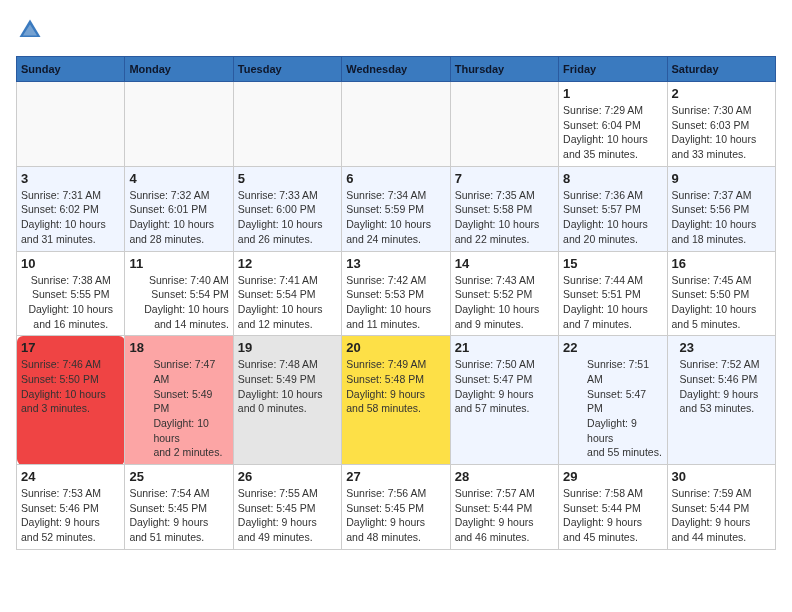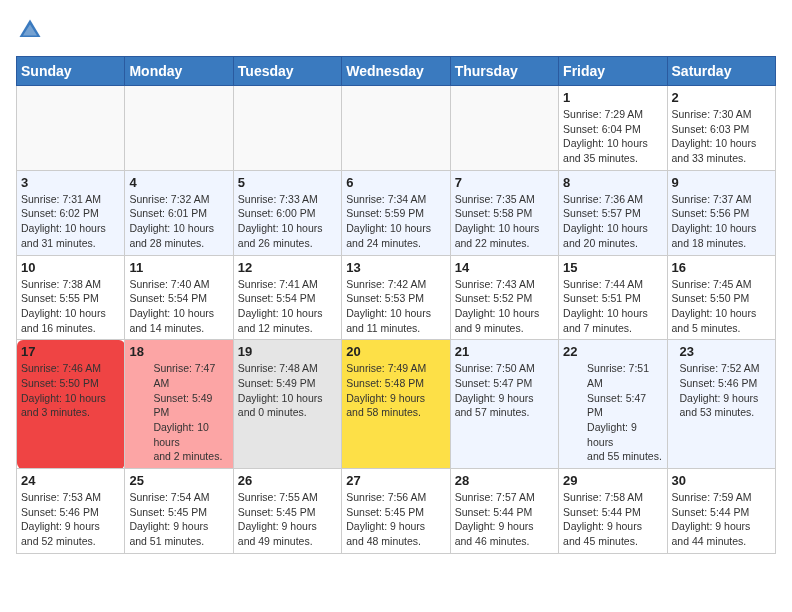--- a/index.html
+++ b/index.html
@@ -47,24 +47,24 @@
       font-size: 14px;
       color: #555;
     }
     .calendar {
       width: 100%;
       border-collapse: collapse;
       font-size: 11px;
     }
     .calendar th {
       background: #3a7abf;
-      color: #ffffff;
+      color: #0f172a;
       padding: 6px 4px;
       text-align: left;
-      font-size: 14px;
+      font-size: 11px;
       border: 1px solid #2a5a9f;
     }
     .calendar td {
       border: 1px solid #ccc;
       vertical-align: top;
       padding: 4px;
       width: 108px;
       min-height: 80px;
       background: #fff;
     }
@@ -186,28 +186,28 @@
           <div class="day-number">9</div>
           <div class="day-info" style="white-space: pre-line;">Sunrise: 7:37 AM
 Sunset: 5:56 PM
 Daylight: 10 hours
 and 18 minutes.</div>
         </td>
       </tr>
       <tr>
         <td>
           <div class="day-number">10</div>
-          <div class="day-info" style="white-space: pre-line;">Sunrise: 7:38 AM
+          <div class="day-info" style="white-space: pre-line; text-align: center;">Sunrise: 7:38 AM
 Sunset: 5:55 PM
 Daylight: 10 hours
 and 16 minutes.</div>
         </td>
         <td>
           <div class="day-number">11</div>
-          <div class="day-info" style="white-space: pre-line;">Sunrise: 7:40 AM
+          <div class="day-info" style="white-space: pre-line; text-align: right;">Sunrise: 7:40 AM
 Sunset: 5:54 PM
 Daylight: 10 hours
 and 14 minutes.</div>
         </td>
         <td>
           <div class="day-number">12</div>
           <div class="day-info" style="white-space: pre-line;">Sunrise: 7:41 AM
 Sunset: 5:54 PM
 Daylight: 10 hours
 and 12 minutes.</div>

